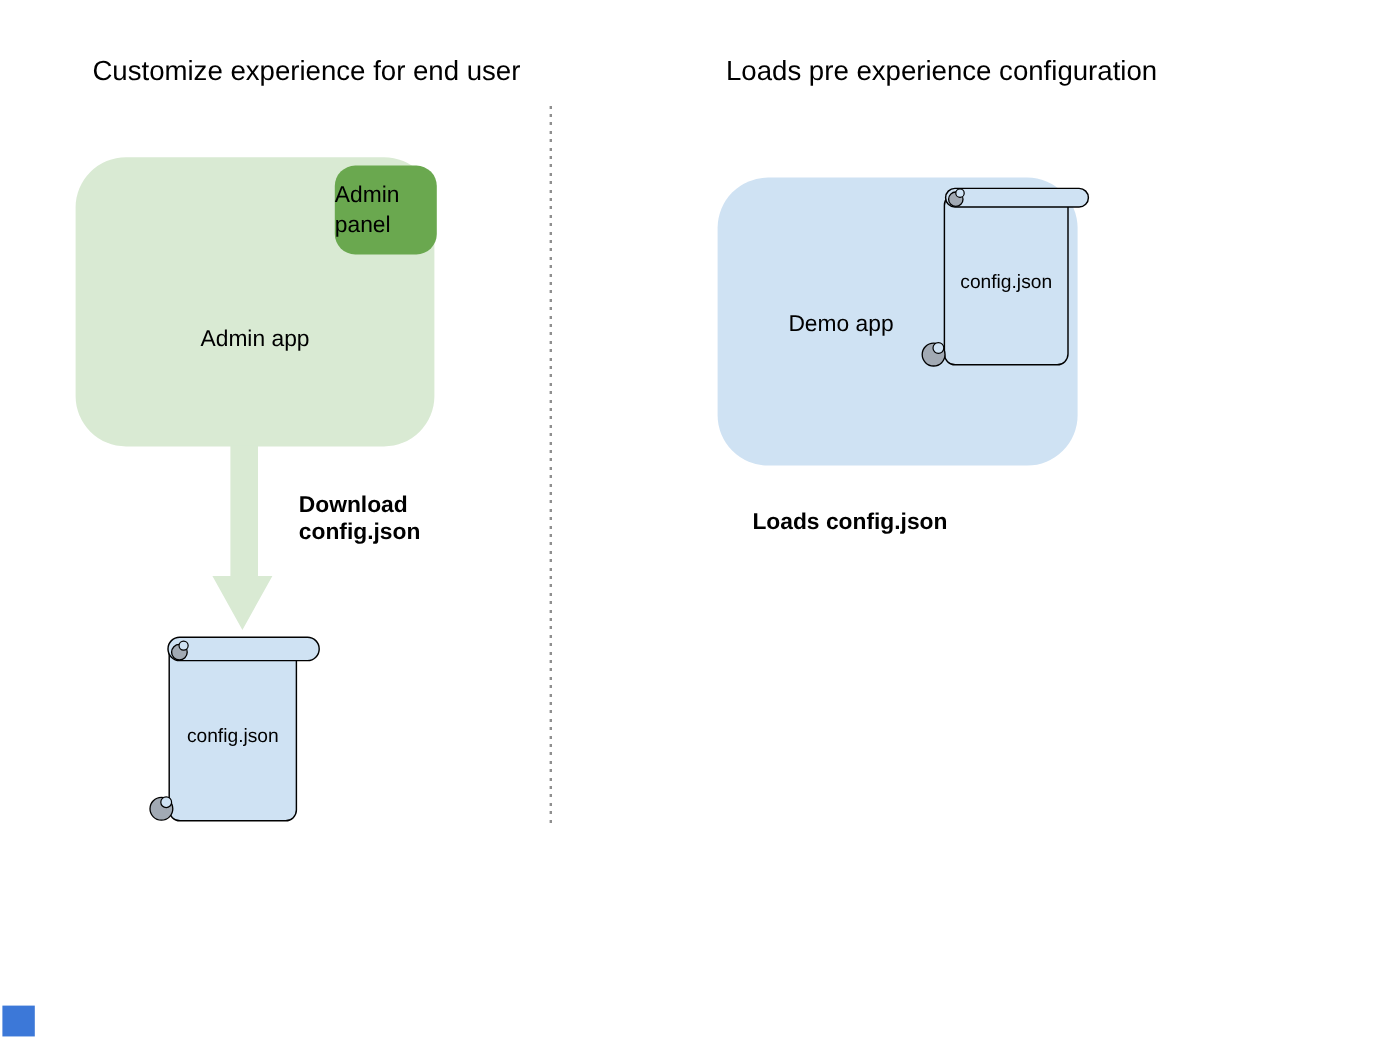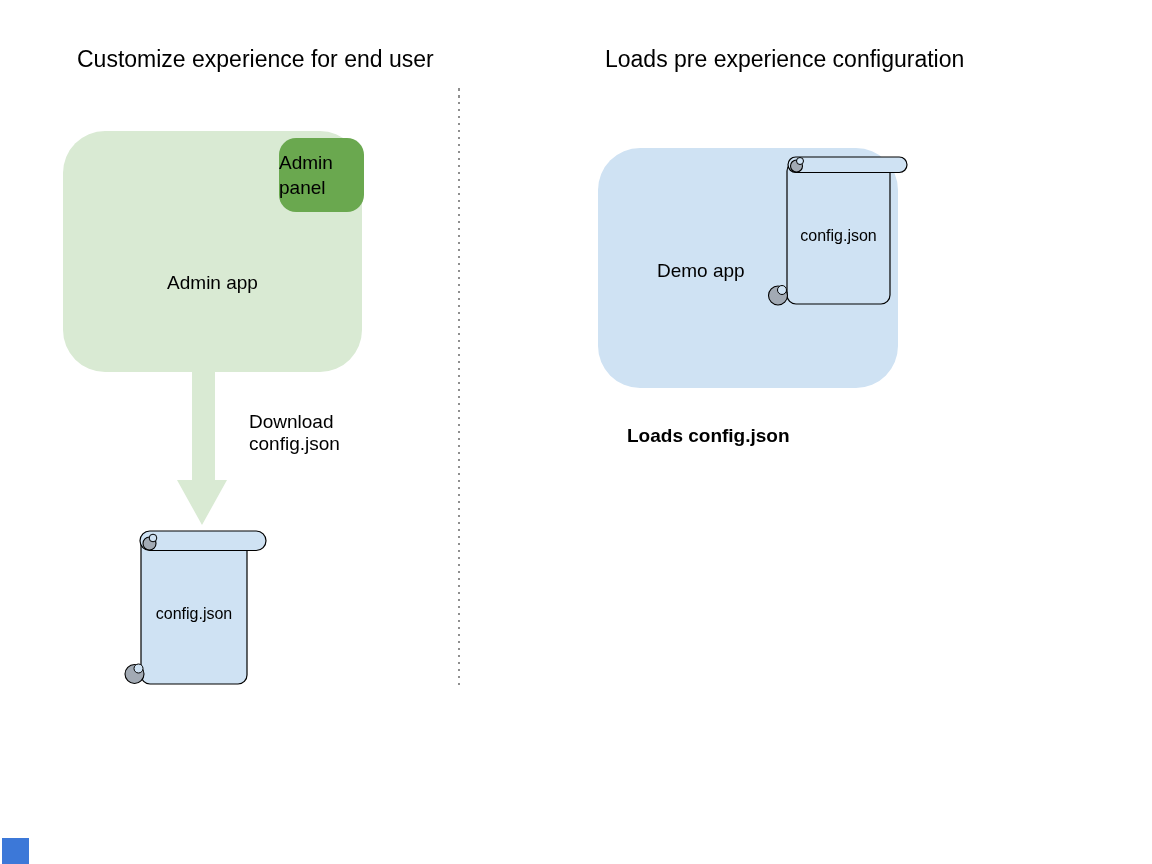--- a/index.html
+++ b/index.html
@@ -22,21 +22,21 @@
   .label{position:absolute;font-size:19px;line-height:22px;white-space:nowrap;color:var(--text);}
   .label.wrap{white-space:normal;}
   .title{position:absolute;font-size:23px;line-height:22px;white-space:nowrap;color:var(--text);text-align:center;}
   .rounded-box{position:absolute;}
   .admin-app-box{left:63px;top:131px;width:299px;height:241px;border-radius:42px;background:var(--light-green);}
   .admin-panel-box{left:279px;top:138px;width:85px;height:74px;border-radius:17px;background:var(--green);}
   .demo-app-box{left:598px;top:148px;width:300px;height:240px;border-radius:42px;background:var(--light-blue);}
   .admin-panel-label{left:279px;top:150px;width:85px;text-align:left;line-height:25px;white-space:normal;}
   .admin-app-label{left:63px;top:244px;width:299px;text-align:center;margin-top:28px;}
   .demo-app-label{left:657px;top:260px;}
-  .arrow-caption{left:249px;top:411px;width:98px;white-space:normal;}
+  .arrow-caption{left:249px;top:411px;width:98px;white-space:normal;font-weight:bold;}
   .loads-caption{left:627px;top:425px;font-weight:bold;}
   .title-left{left:77px;top:48px;}
   .title-right{left:605px;top:48px;}
   .file-label{position:absolute;font-size:16px;line-height:19px;text-align:center;color:var(--text);}
   .file-label-left{left:141px;top:604px;width:106px;}
   .file-label-right{left:787px;top:226px;width:103px;}
   .divider{
     position:absolute;left:458px;top:88px;width:2px;height:598px;
     background:repeating-linear-gradient(to bottom,var(--divider-gray) 0px,var(--divider-gray) 2.5px,transparent 2.5px,transparent 7px);
   }

